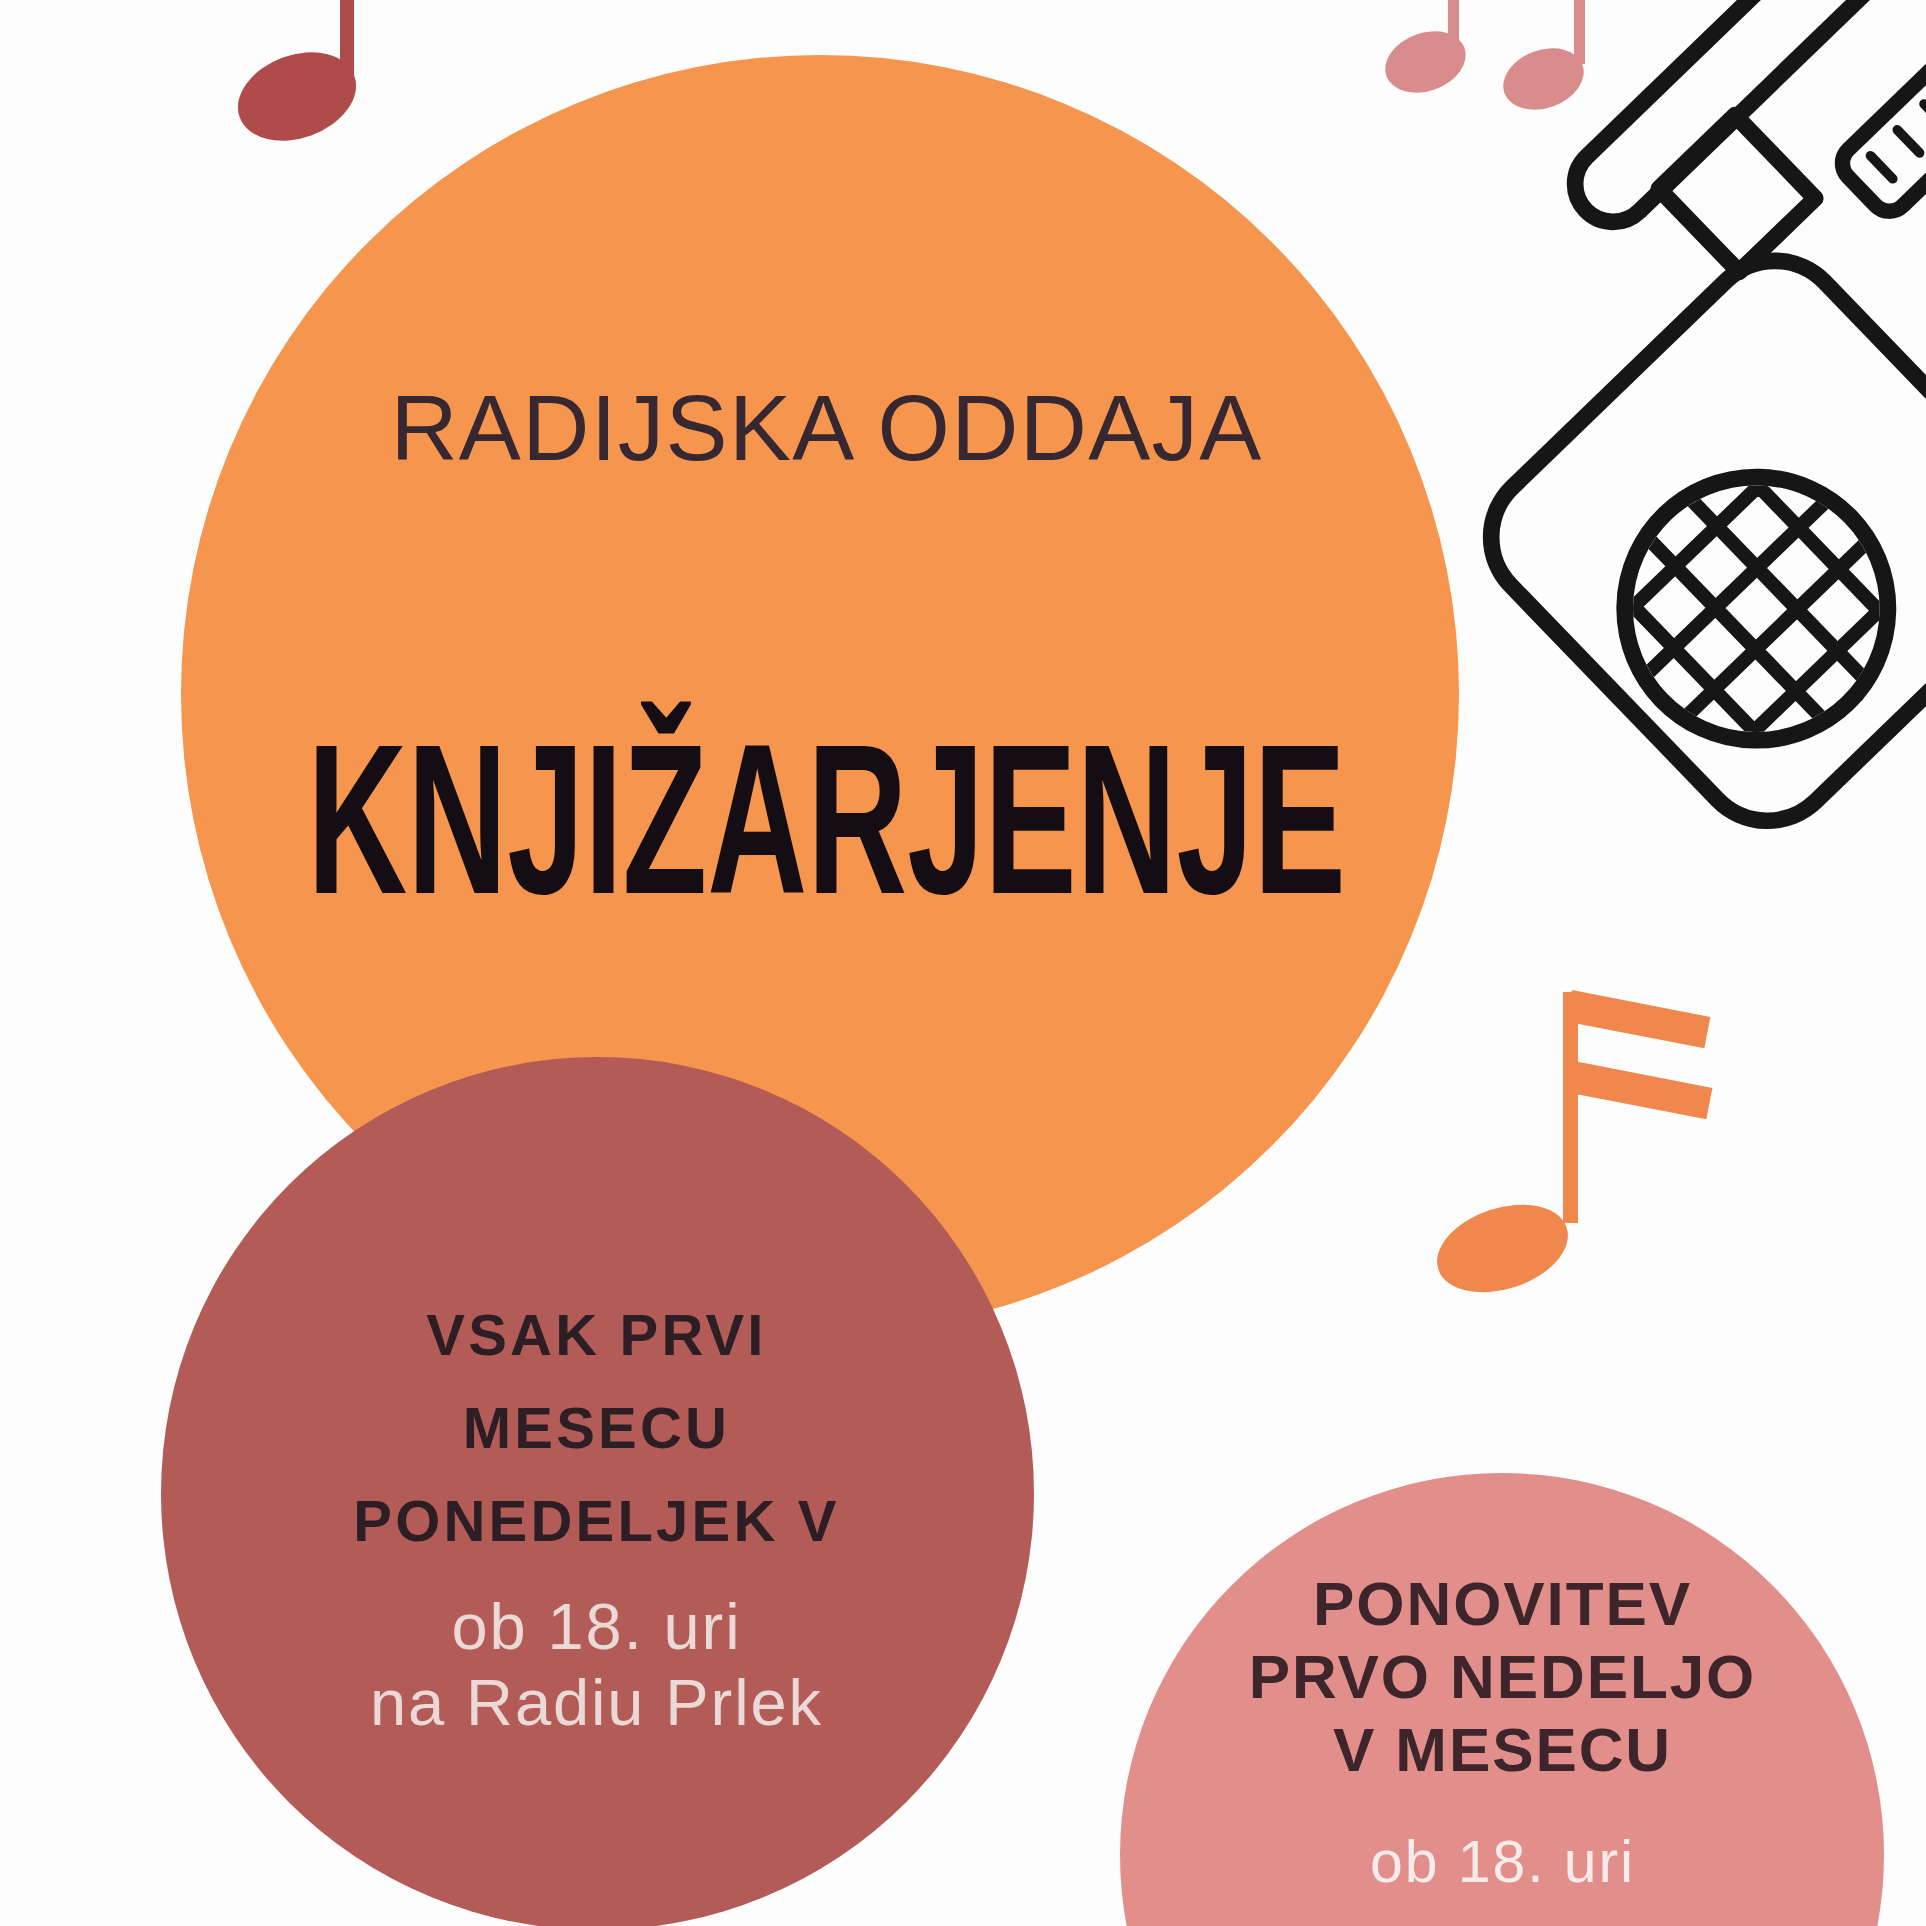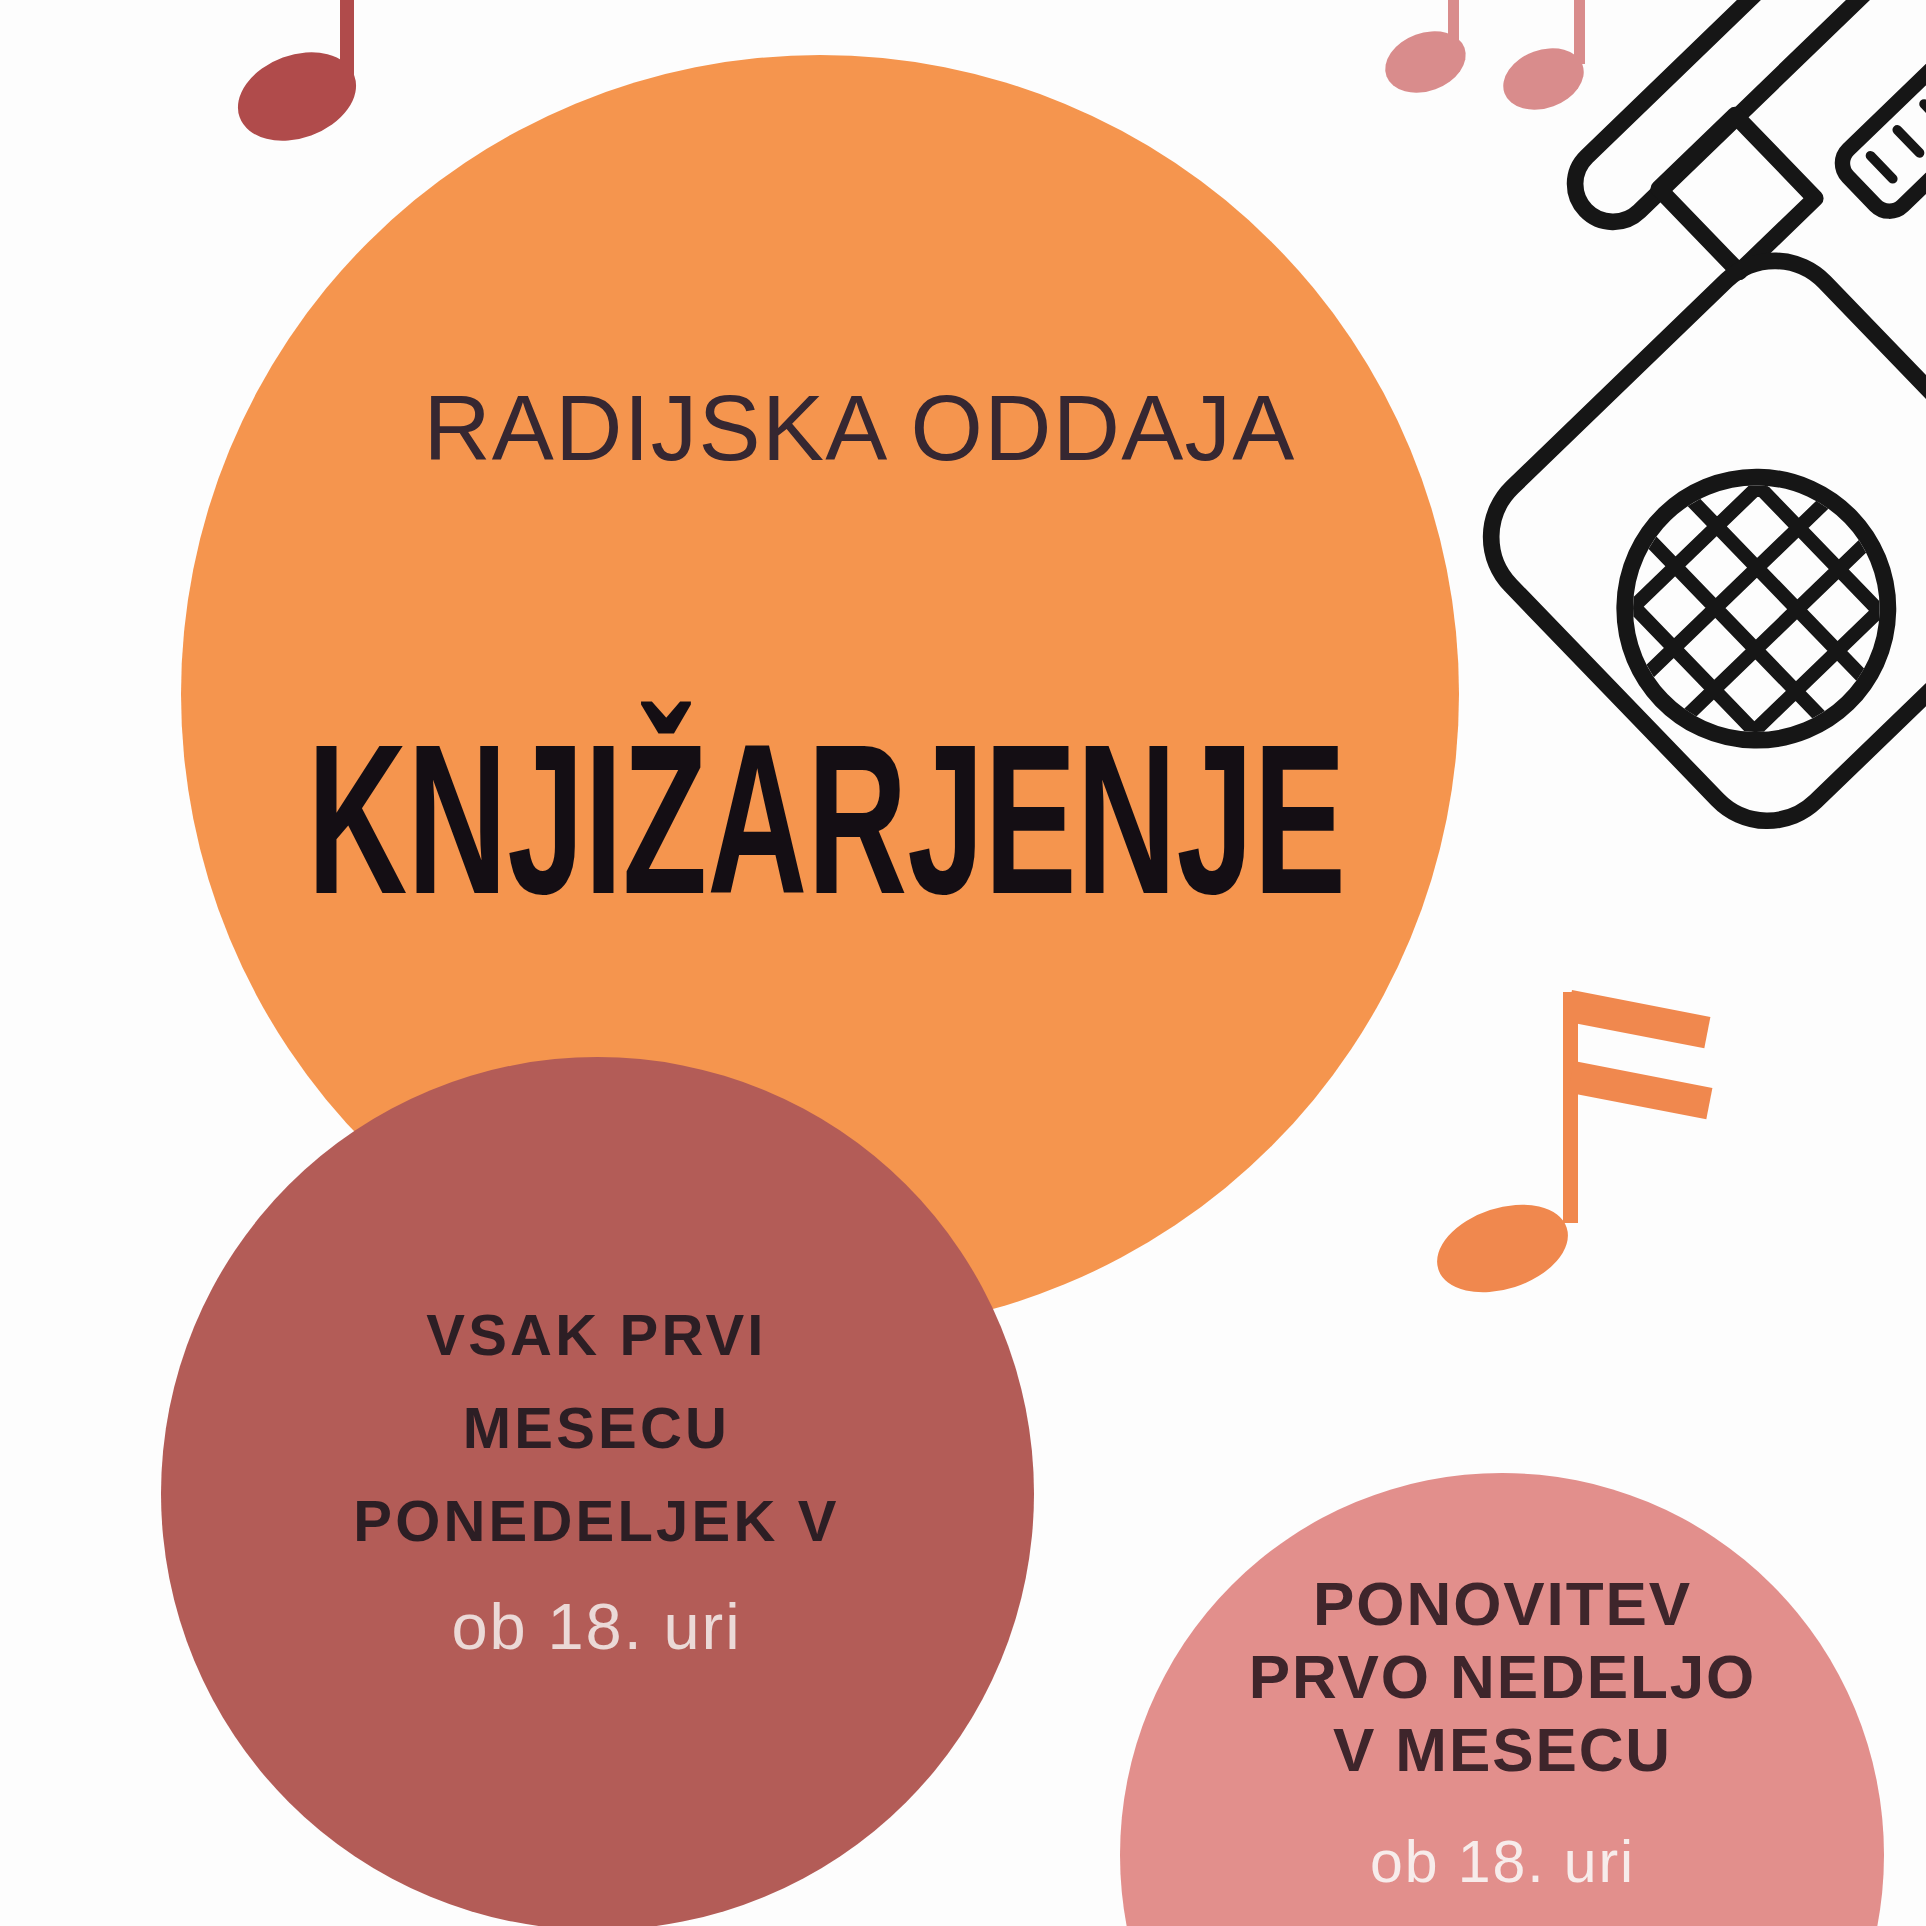--- a/index.html
+++ b/index.html
@@ -18,21 +18,21 @@
   .circle { position: absolute; border-radius: 50%; }
   #orange-circle { left: 181px; top: 55px;  width: 1278px; height: 1278px; background: #F5954E; }
   #rose-circle   { left: 161px; top: 1057px; width: 873px; height: 873px; background: #B35C57; }
   #pink-circle   { left: 1120px; top: 1473px; width: 764px; height: 764px; background: #E28F8C; }
 
   .textblock { position: absolute; text-align: center; white-space: nowrap; }
 
   #orange-subtitle {
     left: 0; top: 357px; width: 1653px;
     font-size: 93px; line-height: 143px; letter-spacing: 1.3px;
-    font-weight: 400; color: #362731; margin-left: 33px;
+    font-weight: 400; color: #362731;
   }
   #main-title {
     left: 0; top: 713px; width: 1653px;
     font-size: 213px; line-height: 1; font-weight: 700;
     color: #140E14; letter-spacing: 0;
     transform: scaleX(0.65); transform-origin: 50% 50%;
   }
   #rose-heading {
     left: 51px; top: 1288px; width: 1091px;
     font-size: 58px; line-height: 93px; letter-spacing: 3.2px;
@@ -129,20 +129,21 @@
   </div>
   <div class="textblock" id="main-title">KNJIŽARJENJE</div>
 
   <div class="textblock" id="rose-heading">
     <div>VSAK PRVI</div>
     <div>MESECU</div>
     <div>PONEDELJEK V</div>
   </div>
   <div class="textblock" id="rose-details">
     <div>ob 18. uri</div>
+    <div>na Radiu Prlek</div>
   </div>
 
   <div class="textblock" id="pink-heading">
     <div>PONOVITEV</div>
     <div>PRVO NEDELJO</div>
     <div>V MESECU</div>
   </div>
   <div class="textblock" id="pink-detail">ob 18. uri</div>
 
 </div>

